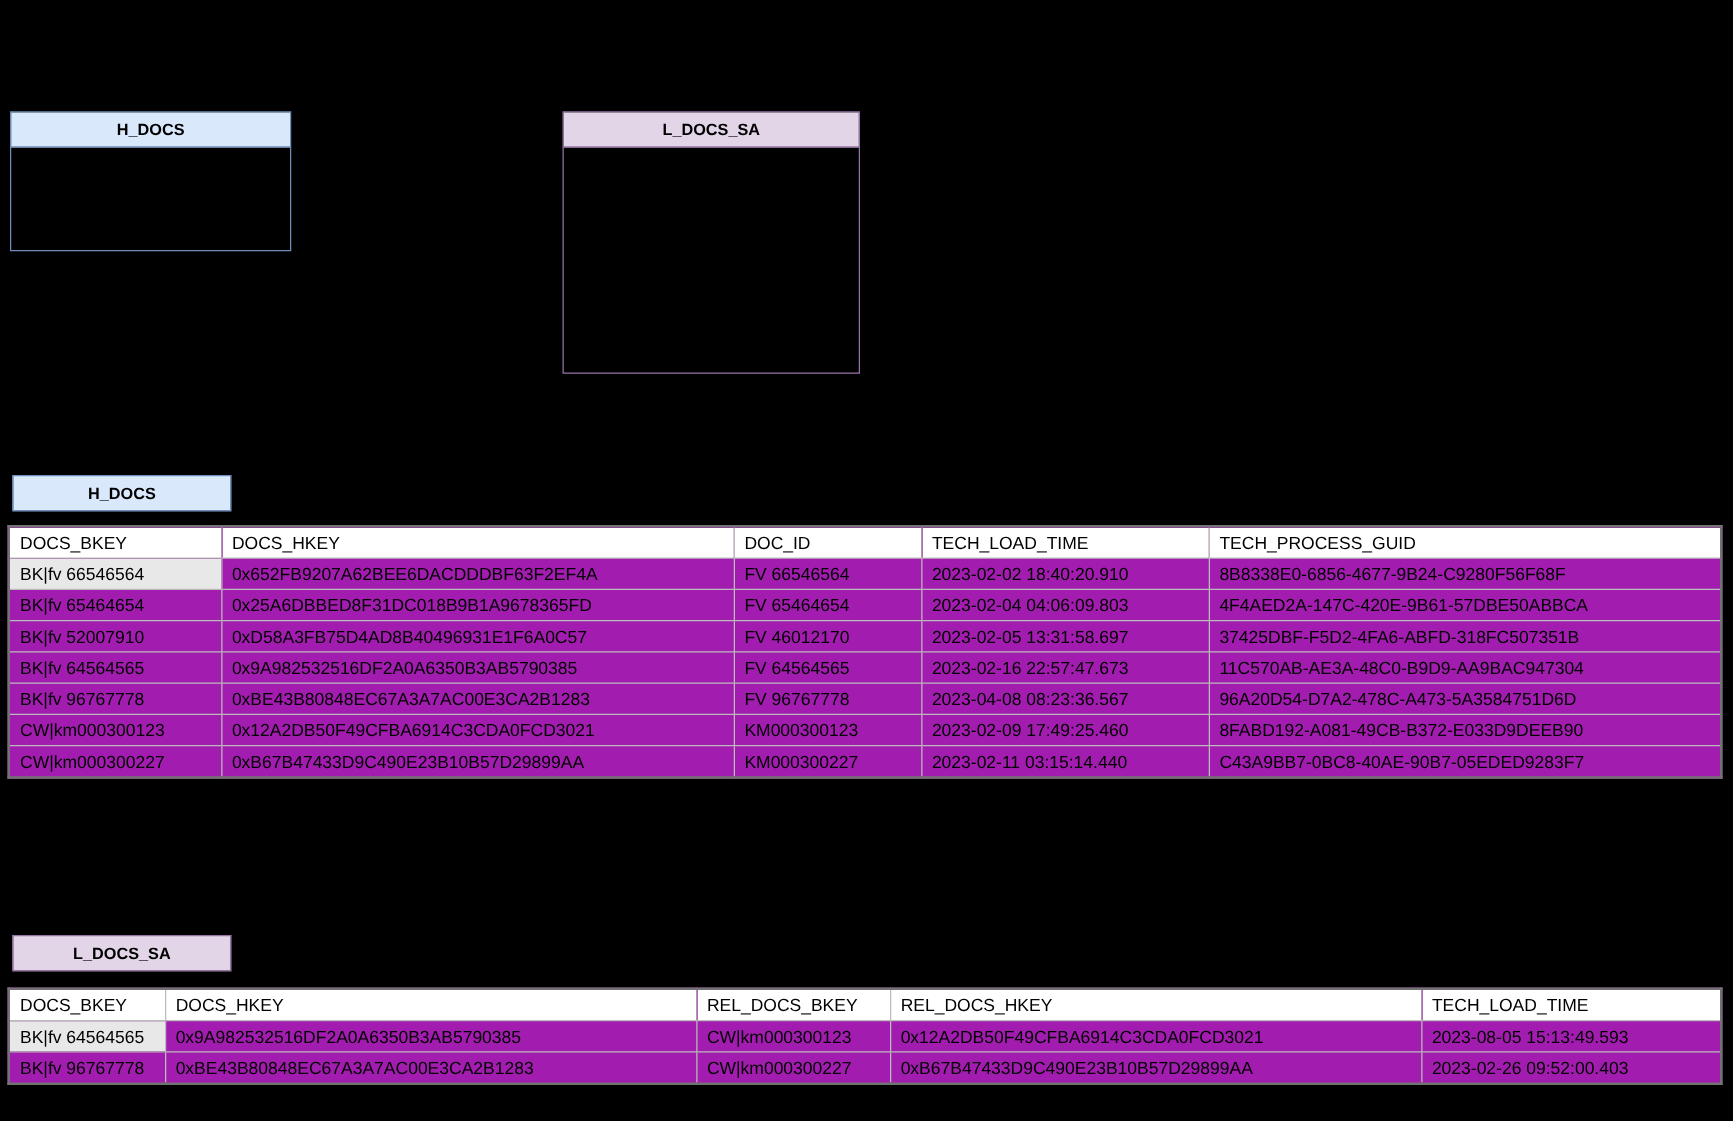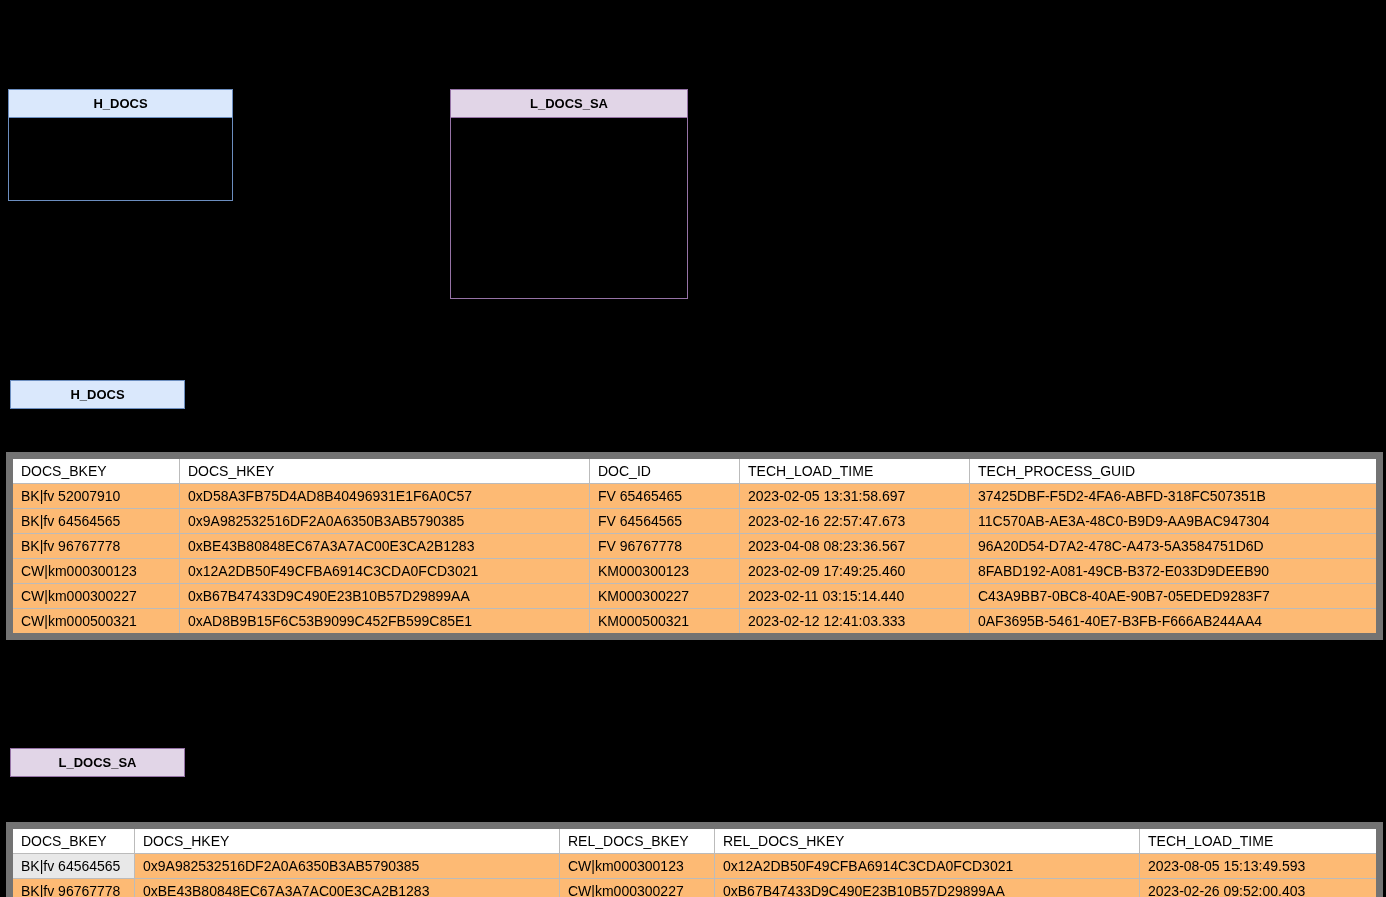--- a/index.html
+++ b/index.html
@@ -62,25 +62,24 @@
     background: #dae8fc; border-color: #6c8ebf;
   }
   .tab-ldocs {
     left: 10px; top: 748px; width: 175px;
     background: #e1d5e7; border-color: #9673a6;
   }
 
   
   .dtable {
     position: absolute;
-    background: #fdba74;
-    border: 7px solid #737373;
+    background: #a21caf;
+    border: 2px solid #737373;
     border-collapse: collapse;
     table-layout: fixed;
-    margin-top: 32px;
   }
   .dtable th, .dtable td {
     border: 1px solid #bbb;
     padding: 4px 8px;
     text-align: left;
     font-size: 14px;
     white-space: nowrap;
     overflow: hidden;
   }
   .dtable th {
@@ -131,24 +130,38 @@
     <thead>
       <tr>
         <th>DOCS_BKEY</th>
         <th>DOCS_HKEY</th>
         <th>DOC_ID</th>
         <th>TECH_LOAD_TIME</th>
         <th>TECH_PROCESS_GUID</th>
       </tr>
     </thead>
     <tbody id="t1body">
+        <tr class="hl">
+          <td>BK|fv 66546564</td>
+          <td>0x652FB9207A62BEE6DACDDDBF63F2EF4A</td>
+          <td>FV 66546564</td>
+          <td>2023-02-02 18:40:20.910</td>
+          <td>8B8338E0-6856-4677-9B24-C9280F56F68F</td>
+        </tr>
+        <tr>
+          <td>BK|fv 65464654</td>
+          <td>0x25A6DBBED8F31DC018B9B1A9678365FD</td>
+          <td>FV 65464654</td>
+          <td>2023-02-04 04:06:09.803</td>
+          <td>4F4AED2A-147C-420E-9B61-57DBE50ABBCA</td>
+        </tr>
         <tr>
           <td>BK|fv 52007910</td>
           <td>0xD58A3FB75D4AD8B40496931E1F6A0C57</td>
-          <td>FV 65465465</td>
+          <td>FV 46012170</td>
           <td>2023-02-05 13:31:58.697</td>
           <td>37425DBF-F5D2-4FA6-ABFD-318FC507351B</td>
         </tr>
         <tr>
           <td>BK|fv 64564565</td>
           <td>0x9A982532516DF2A0A6350B3AB5790385</td>
           <td>FV 64564565</td>
           <td>2023-02-16 22:57:47.673</td>
           <td>11C570AB-AE3A-48C0-B9D9-AA9BAC947304</td>
         </tr>
@@ -165,27 +178,20 @@
           <td>KM000300123</td>
           <td>2023-02-09 17:49:25.460</td>
           <td>8FABD192-A081-49CB-B372-E033D9DEEB90</td>
         </tr>
         <tr>
           <td>CW|km000300227</td>
           <td>0xB67B47433D9C490E23B10B57D29899AA</td>
           <td>KM000300227</td>
           <td>2023-02-11 03:15:14.440</td>
           <td>C43A9BB7-0BC8-40AE-90B7-05EDED9283F7</td>
-        </tr>
-        <tr>
-          <td>CW|km000500321</td>
-          <td>0xAD8B9B15F6C53B9099C452FB599C85E1</td>
-          <td>KM000500321</td>
-          <td>2023-02-12 12:41:03.333</td>
-          <td>0AF3695B-5461-40E7-B3FB-F666AB244AA4</td>
         </tr>
       </tbody>
   </table>
 
   <div class="tab tab-ldocs">L_DOCS_SA</div>
   <table class="dtable t2">
     <colgroup>
         <col class="c1">
         <col class="c2">
         <col class="c3">

